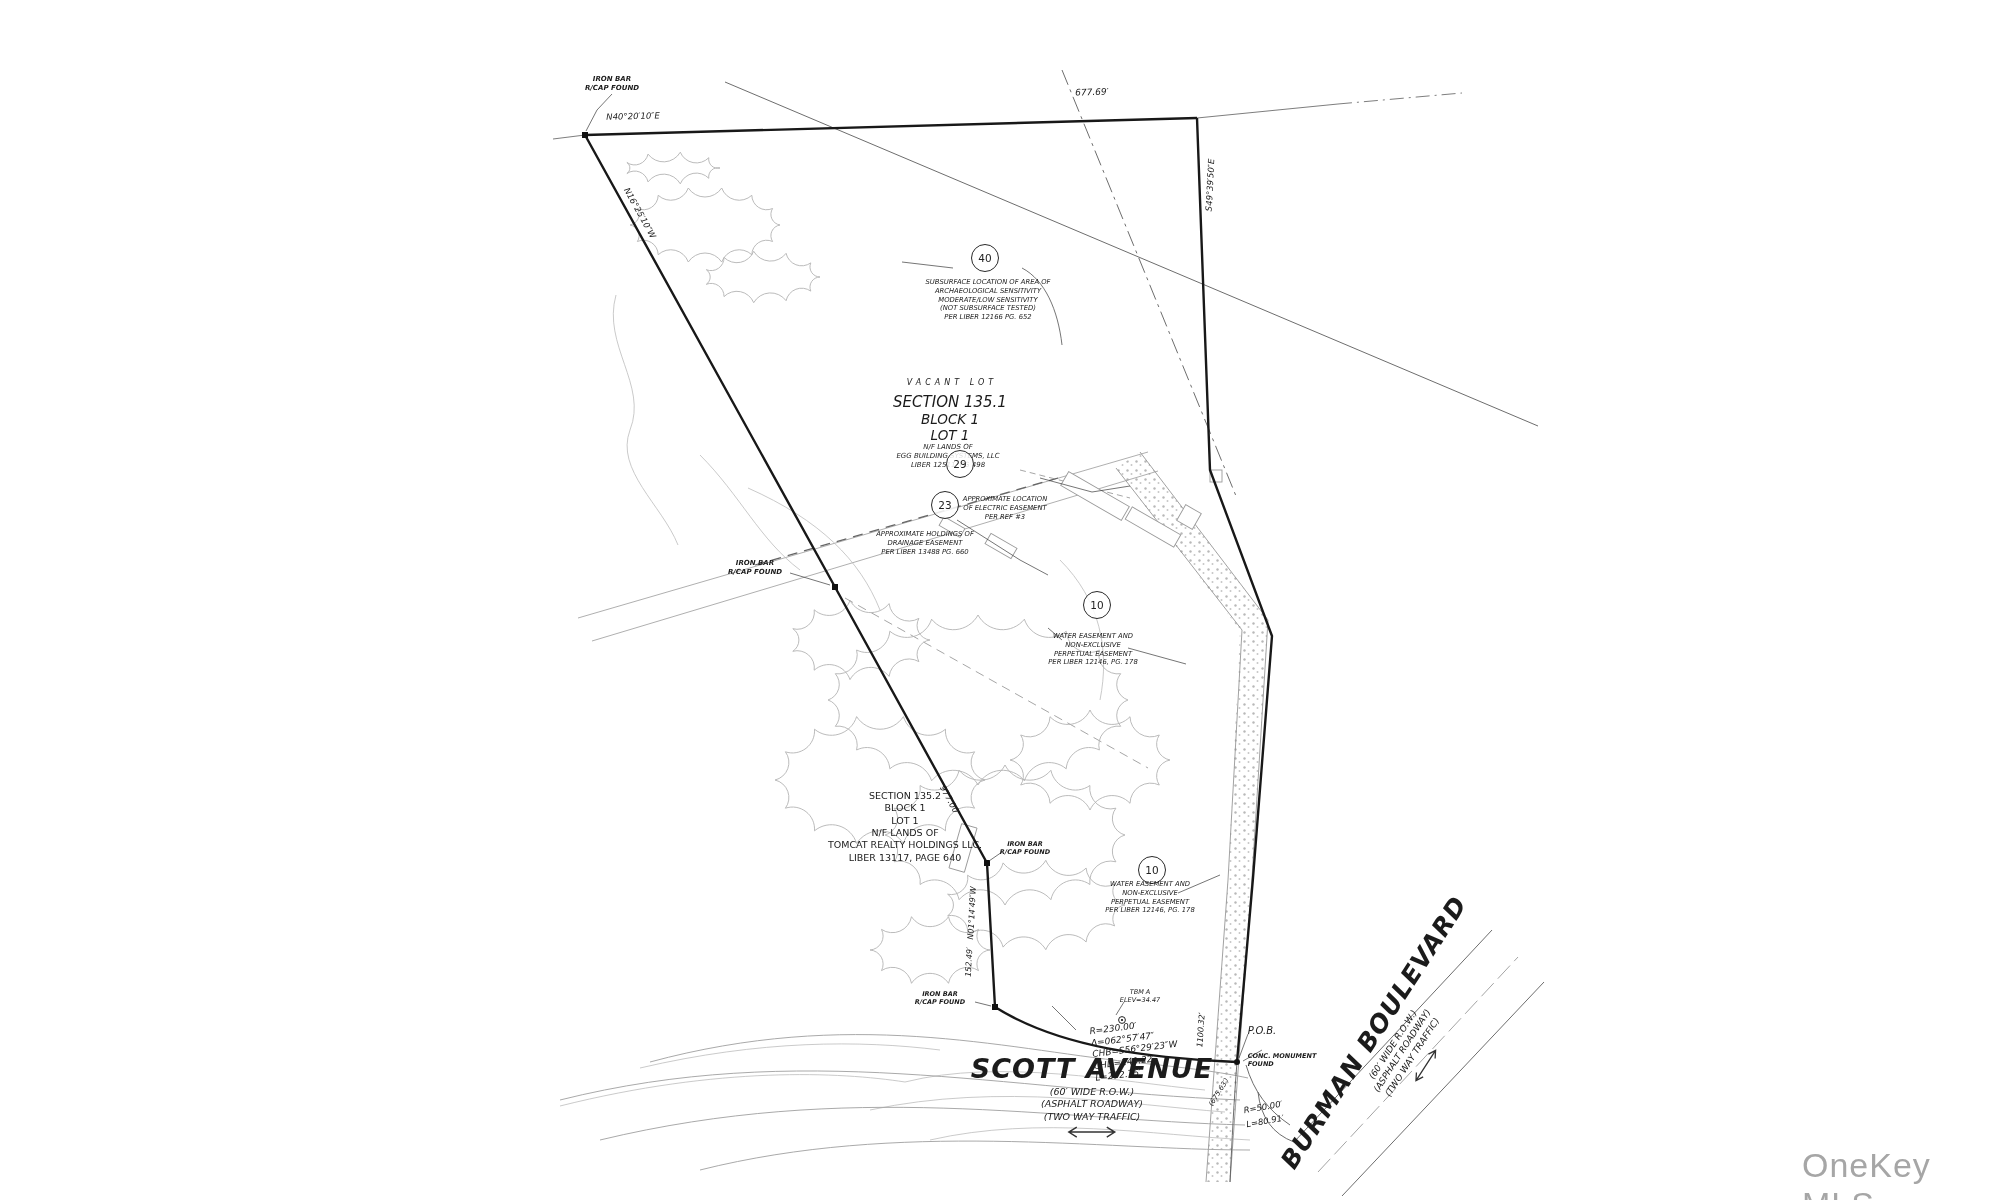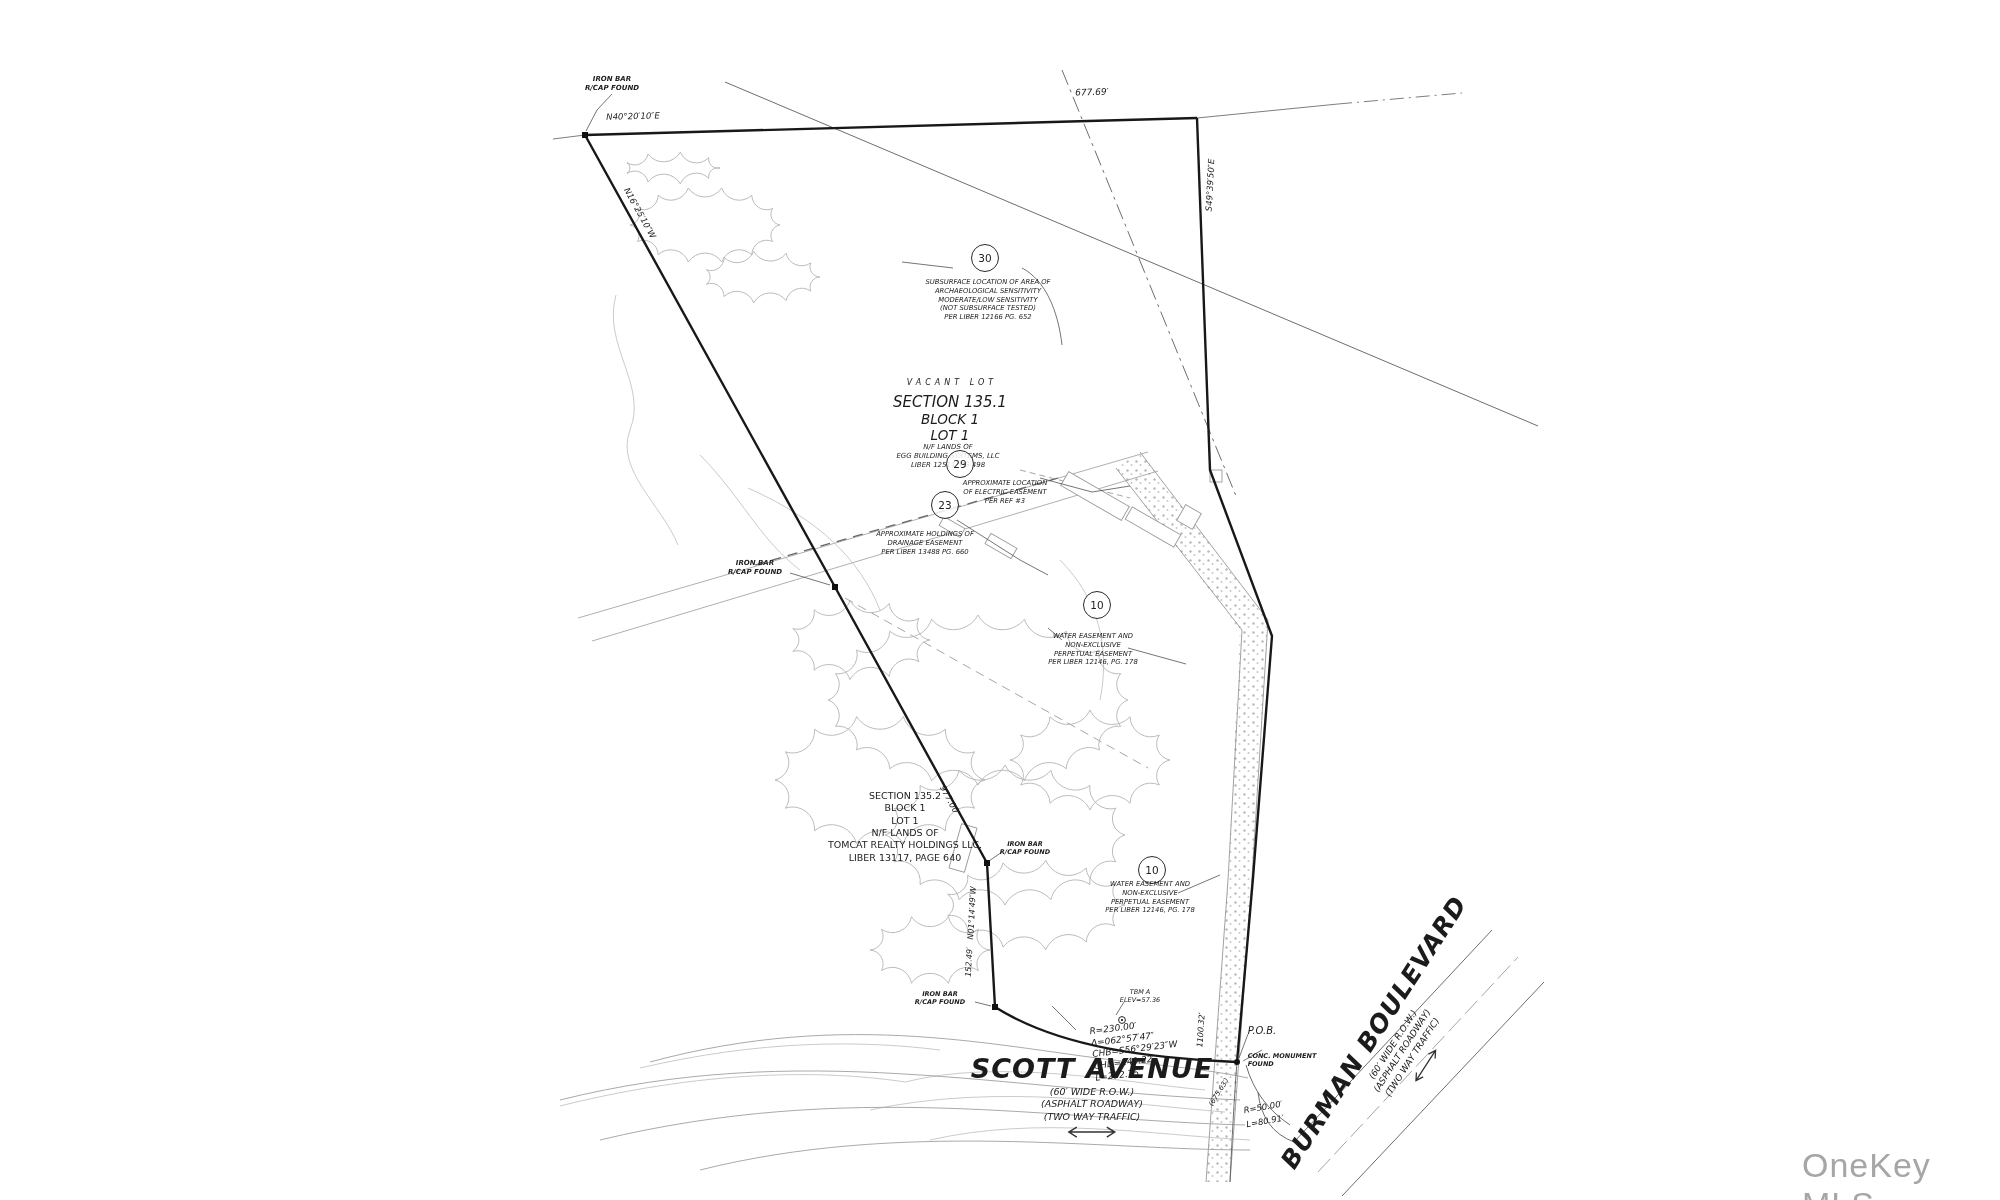--- a/index.html
+++ b/index.html
@@ -150,21 +150,21 @@
 
   <div class="lbl" style="left:633px;top:116px;font-size:8.5px;transform:translate(-50%,-50%) rotate(-1.5deg);">N40°20′10″E</div>
 
   <div class="lbl" style="left:1092px;top:92px;font-size:9px;transform:translate(-50%,-50%) rotate(-2deg);">677.69′</div>
 
   <div class="lbl" style="left:1210px;top:185px;font-size:8.5px;transform:translate(-50%,-50%) rotate(-87deg);">S49°39′50″E</div>
 
   <div class="lbl" style="left:640px;top:213px;font-size:8.5px;transform:translate(-50%,-50%) rotate(61deg);">N16°25′10″W</div>
 
   <div class="circ" style="left:985px;top:258px;">
-    <span>30</span>
+    <span>40</span>
   </div>
   <div class="blk tiny" style="left:988px;top:300px;">
     <div>SUBSURFACE LOCATION OF AREA OF</div>
     <div>ARCHAEOLOGICAL SENSITIVITY</div>
     <div>MODERATE/LOW SENSITIVITY</div>
     <div>(NOT SUBSURFACE TESTED)</div>
     <div>PER LIBER 12166 PG. 652</div>
   </div>
 
   <div class="blk" style="left:952px;top:383px;font-size:8px;letter-spacing:4px;">VACANT LOT</div>
@@ -175,21 +175,21 @@
   </div>
   <div class="blk" style="left:948px;top:457px;font-size:7px;">
     <div>N/F LANDS OF</div>
     <div>EGG BUILDING SYSTEMS, LLC</div>
     <div>LIBER 12511, PG 498</div>
   </div>
 
   <div class="circ" style="left:960px;top:452px;margin-top:12px;">
     <span>29</span>
   </div>
-  <div class="blk tiny" style="left:1005px;top:492px;">
+  <div class="blk tiny" style="left:1005px;top:508px;">
     <div>APPROXIMATE LOCATION</div>
     <div>OF ELECTRIC EASEMENT</div>
     <div>PER REF #3</div>
   </div>
 
   <div class="circ" style="left:945px;top:505px;">
     <span>23</span>
   </div>
   <div class="blk tiny" style="left:925px;top:543px;">
     <div>APPROXIMATE HOLDINGS OF</div>
@@ -249,21 +249,21 @@
   <div class="blk" style="left:1135px;top:1050px;font-size:9px;text-align:left;transform:translate(-50%,-50%) rotate(-7deg);">
     <div>R=230.00′</div>
     <div>Δ=062°57′47″</div>
     <div>CHB=S56°29′23″W</div>
     <div>CHD=240.22′</div>
     <div>L=252.75′</div>
   </div>
 
   <div class="blk" style="left:1140px;top:996px;font-size:6.5px;font-weight:normal;">
     <div>TBM A</div>
-    <div>ELEV=57.36</div>
+    <div>ELEV=34.47</div>
   </div>
 
   <div class="lbl" style="left:1262px;top:1030px;font-size:10px;">P.O.B.</div>
   <div class="blk" style="left:1282px;top:1050px;font-size:6.5px;font-weight:bold;text-align:left;margin-top:10px;">
     <div>CONC. MONUMENT</div>
     <div>FOUND</div>
   </div>
 
   <div class="lbl" style="left:1201px;top:1030px;font-size:8px;transform:translate(-50%,-50%) rotate(-86deg);">1100.32′</div>
   <div class="lbl" style="left:1219px;top:1092px;font-size:7px;transform:translate(-50%,-50%) rotate(-58deg);">(675.63′)</div>

